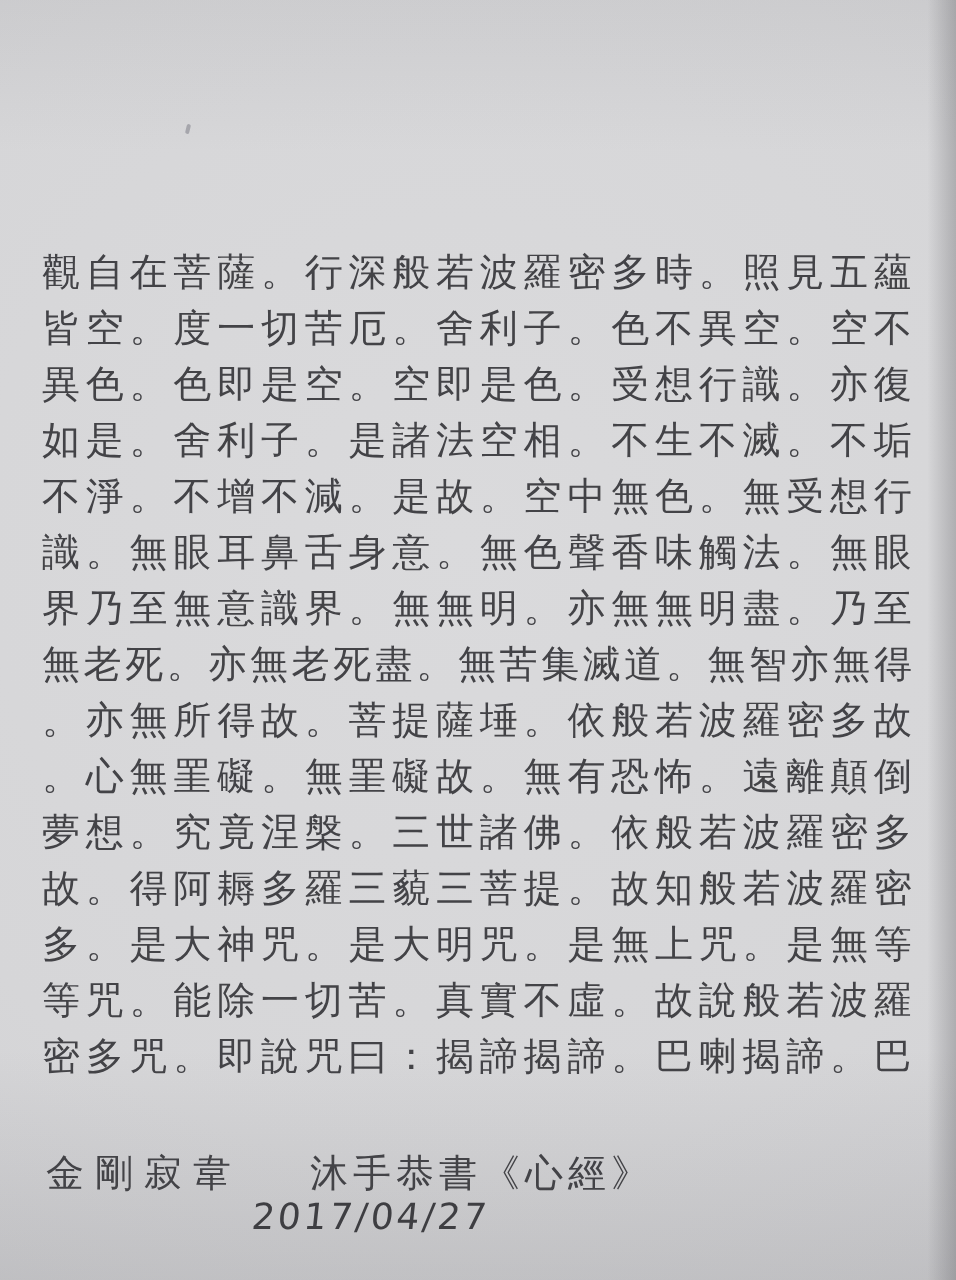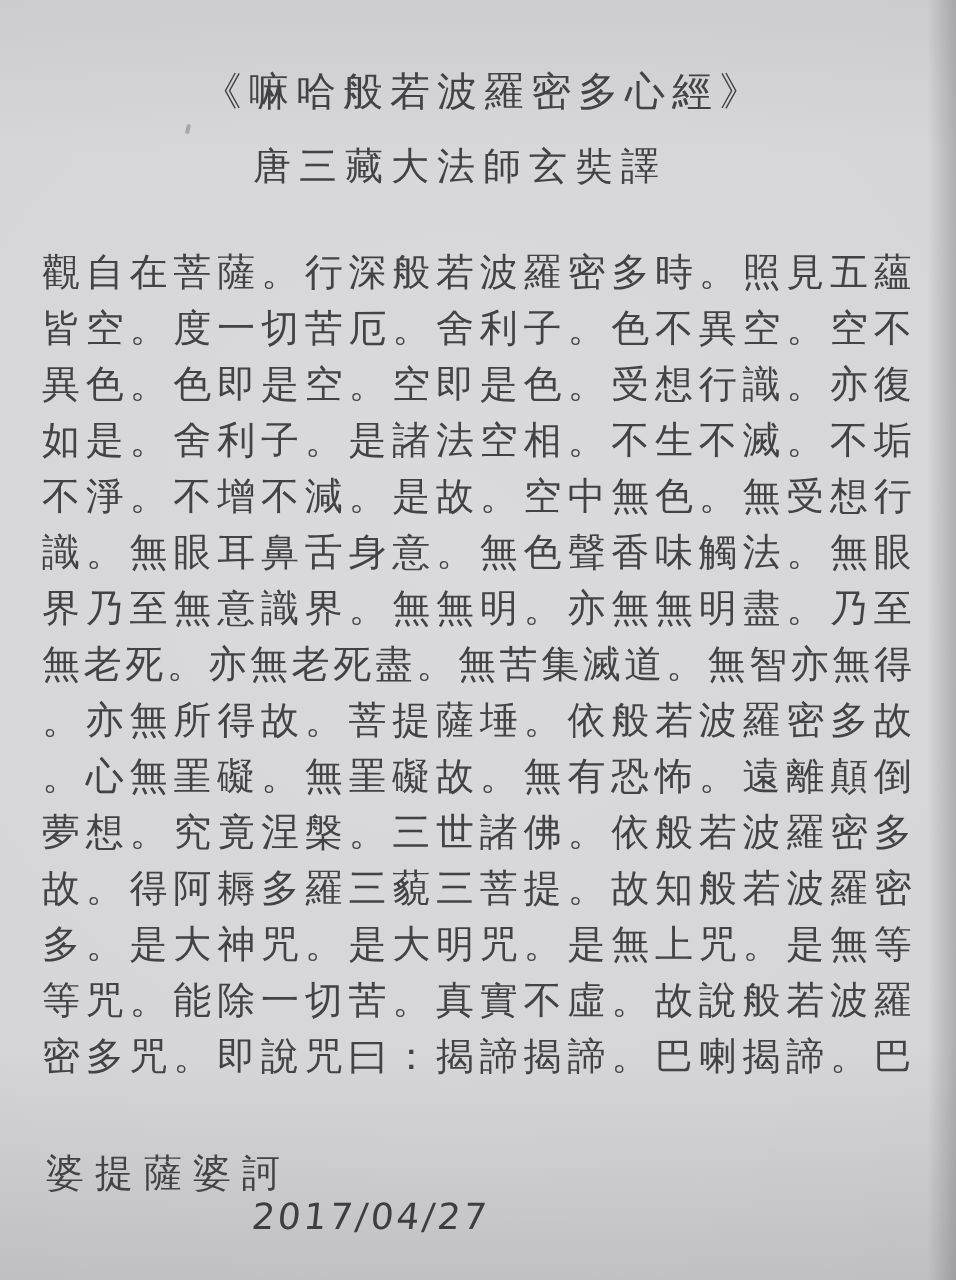--- a/index.html
+++ b/index.html
@@ -89,24 +89,20 @@
     letter-spacing: 3px;
     transform: skewX(-6deg);
     color: #3e3e42;
   }
 </style>
 </head>
 <body>
 
 <div class="photo">
 
-  <div class="title-block">
-    <div class="sutra-title">《嘛哈般若波羅密多心經》</div>
-    <div class="sutra-subtitle">唐三藏大法師玄奘譯</div>
-  </div>
 
   <div class="speck"></div>
 
   <div class="body-block">
     <div class="line">
         <span>觀</span>
         <span>自</span>
         <span>在</span>
         <span>菩</span>
         <span>薩</span>
@@ -431,18 +427,19 @@
         <span>巴</span>
         <span>喇</span>
         <span>揭</span>
         <span>諦</span>
         <span>。</span>
         <span>巴</span>
       </div>
   </div>
 
   <div class="sig-row">
-    <span class="sig-name">婆提薩婆訶</span>
+    <span class="sig-name">金剛寂韋</span>
+    <span class="sig-inscription">沐手恭書《心經》</span>
   </div>
 
   <div class="sig-date">2017/04/27</div>
 
 </div>
 
 </body></html>

